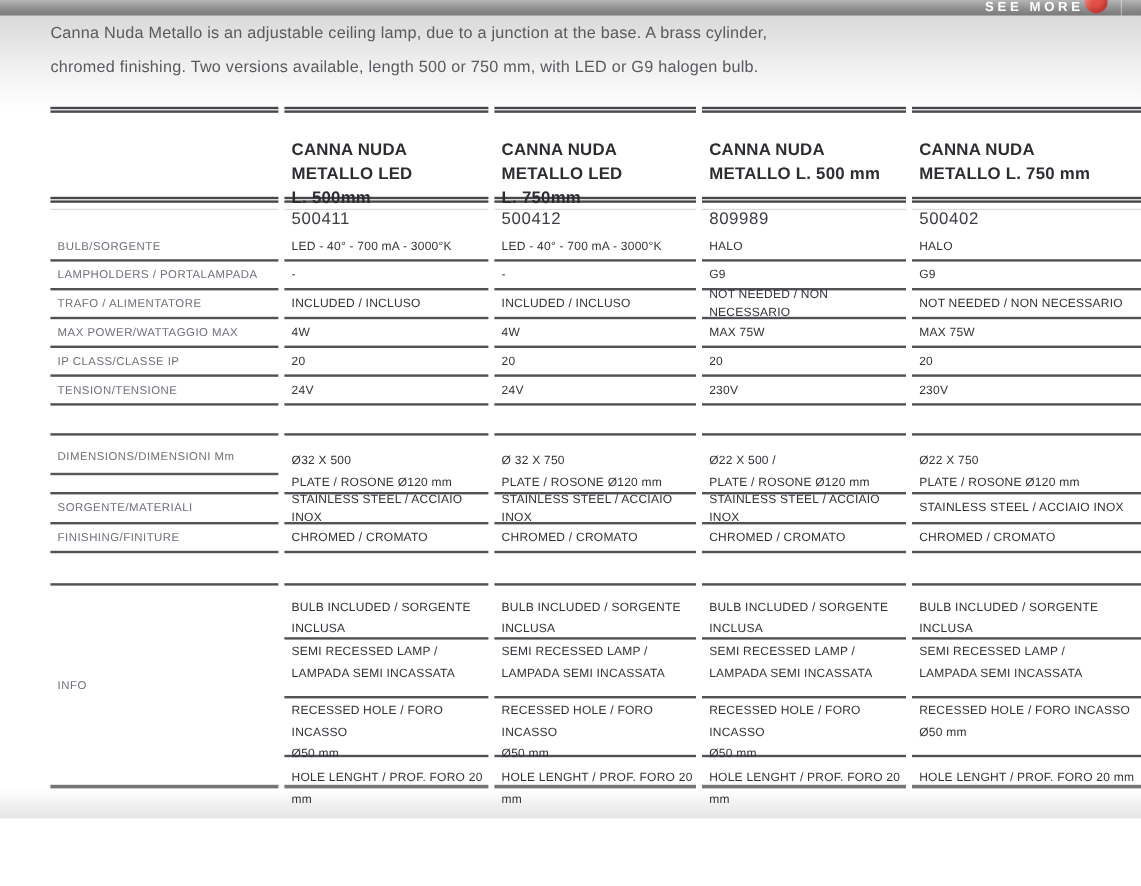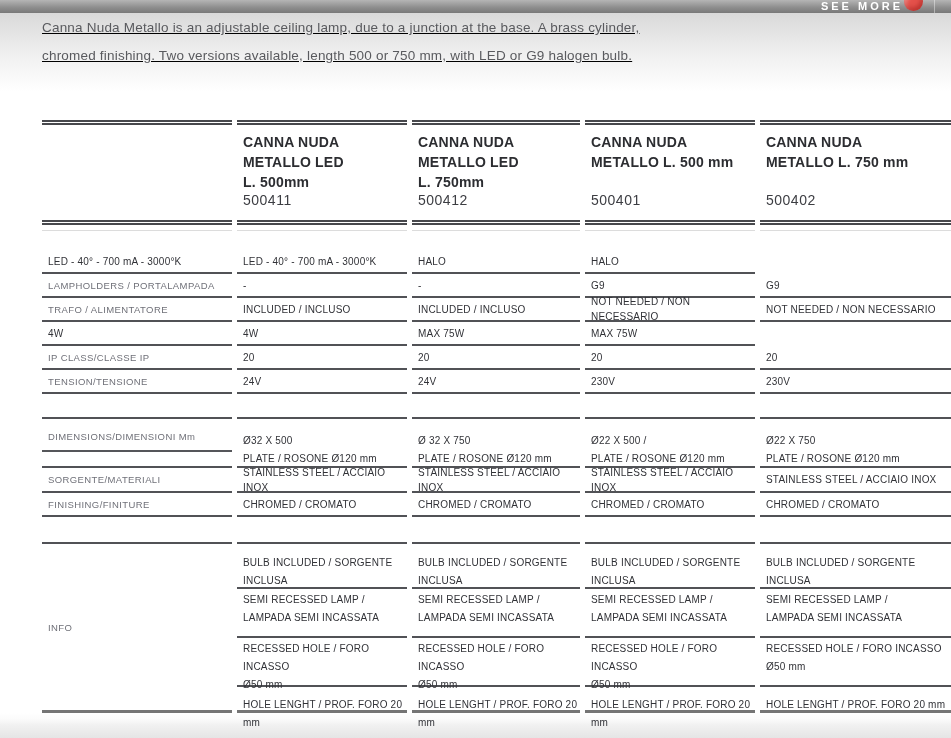--- a/index.html
+++ b/index.html
@@ -12,32 +12,32 @@
   .seemore { position:absolute; right:48px; top:0; line-height:13px;
              font-size:11px; font-weight:bold; letter-spacing:3px; color:#ffffff;
              cursor:pointer; white-space:nowrap; }
   .reddot { position:absolute; right:28px; top:-8px; width:19px; height:19px;
             border-radius:50%;
             box-shadow:inset -2px -3px 4px rgba(120,0,0,.35), inset 2px 3px 4px rgba(255,255,255,.35); }
   .bar-divider { position:absolute; right:16px; top:0; width:1px; height:13px;
                  background:rgba(255,255,255,.4); }
 
   
-  .hero { height:107px; padding:8px 0 0 42px;
-          background:linear-gradient(180deg,#d9d9d9 0px,#efefef 40px,#ffffff 78px);text-decoration:underline; }
+  .hero { height:76px; padding:8px 0 0 42px;
+          background:linear-gradient(180deg,#d9d9d9 0px,#efefef 40px,#ffffff 78px); }
   .hero p { font-size:13.5px; line-height:14px; color:#595a5e; letter-spacing:.2px; }
   .hero p + p { margin-top:14px; }
 
   
   .spec-table { padding-left:42px; }
   .trow { display:grid; grid-template-columns:190px 170px 168px 170px 1fr;
           column-gap:5px; }
   .cell { padding-left:6px; }
 
-  .header-row .cell { height:105px; padding-top:7px;
+  .header-row .cell { height:80px; padding-top:20px;
                       border-top:5px double #47484c; border-bottom:5px double #47484c; }
   .pname { font-size:14px; font-weight:bold; color:#2c2d31; line-height:20px;
            height:60px; white-space:pre-line; letter-spacing:.2px; }
   .pcode { font-size:14px; color:#3c3d42; letter-spacing:.5px; }
 
   .faint-row .cell { height:6px; border-bottom:1px solid #dcdcdc; }
 
   .gap-a { height:19px; } .gap-b { height:23px; } .gap-c { height:25px; }
 
   .spec-row .cell { height:24px; border-bottom:2px solid #515256;
@@ -96,41 +96,44 @@
     </div>
     <div class="cell">
       <div class="pname">CANNA NUDA
 METALLO LED
 L. 750mm</div>
       <div class="pcode">500412</div>
     </div>
     <div class="cell">
       <div class="pname">CANNA NUDA
 METALLO L. 500 mm</div>
-      <div class="pcode">500401</div>
+      <div class="pcode">809989</div>
     </div>
     <div class="cell">
       <div class="pname">CANNA NUDA
 METALLO L. 750 mm</div>
       <div class="pcode">500402</div>
     </div>
   </div>
 
   <div class="trow faint-row">
     <div class="cell"></div>
     <div class="cell"></div>
     <div class="cell"></div>
     <div class="cell"></div>
     <div class="cell"></div>
   </div>
 
   <div class="gap-a"></div>
 
   <div class="trow spec-row">
     <div class="cell">
+        <span class="lbl">BULB/SORGENTE</span>
+      </div>
+    <div class="cell">
         <span class="val">LED - 40° - 700 mA - 3000°K</span>
       </div>
     <div class="cell">
         <span class="val">LED - 40° - 700 mA - 3000°K</span>
       </div>
     <div class="cell">
         <span class="val">HALO</span>
       </div>
     <div class="cell">
         <span class="val">HALO</span>
@@ -164,20 +167,23 @@
         <span class="val">INCLUDED / INCLUSO</span>
       </div>
     <div class="cell">
         <span class="val">NOT NEEDED / NON NECESSARIO</span>
       </div>
     <div class="cell">
         <span class="val">NOT NEEDED / NON NECESSARIO</span>
       </div>
   </div>
   <div class="trow spec-row">
+    <div class="cell">
+        <span class="lbl">MAX POWER/WATTAGGIO MAX</span>
+      </div>
     <div class="cell">
         <span class="val">4W</span>
       </div>
     <div class="cell">
         <span class="val">4W</span>
       </div>
     <div class="cell">
         <span class="val">MAX 75W</span>
       </div>
     <div class="cell">

